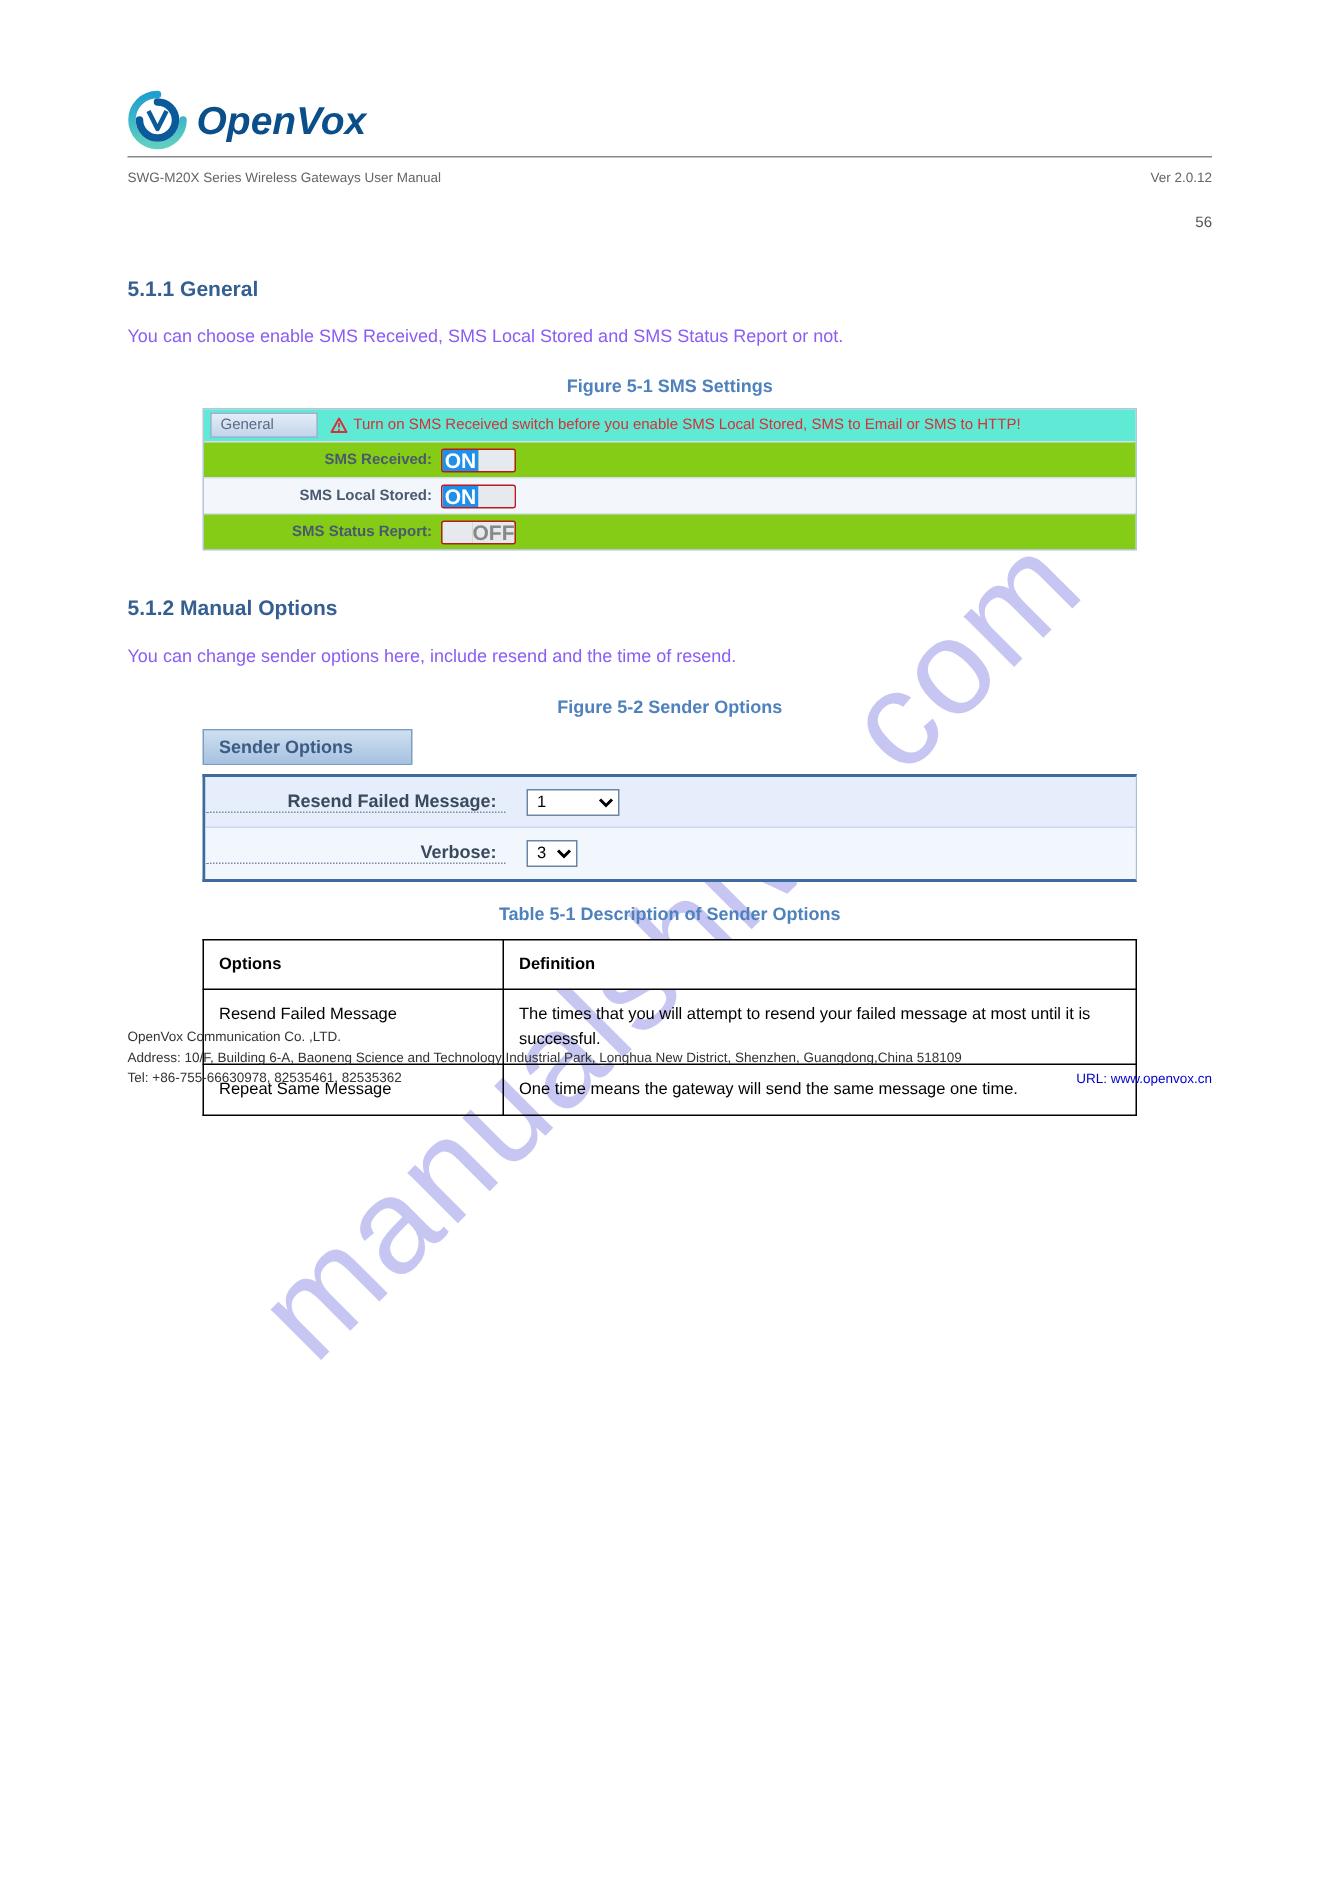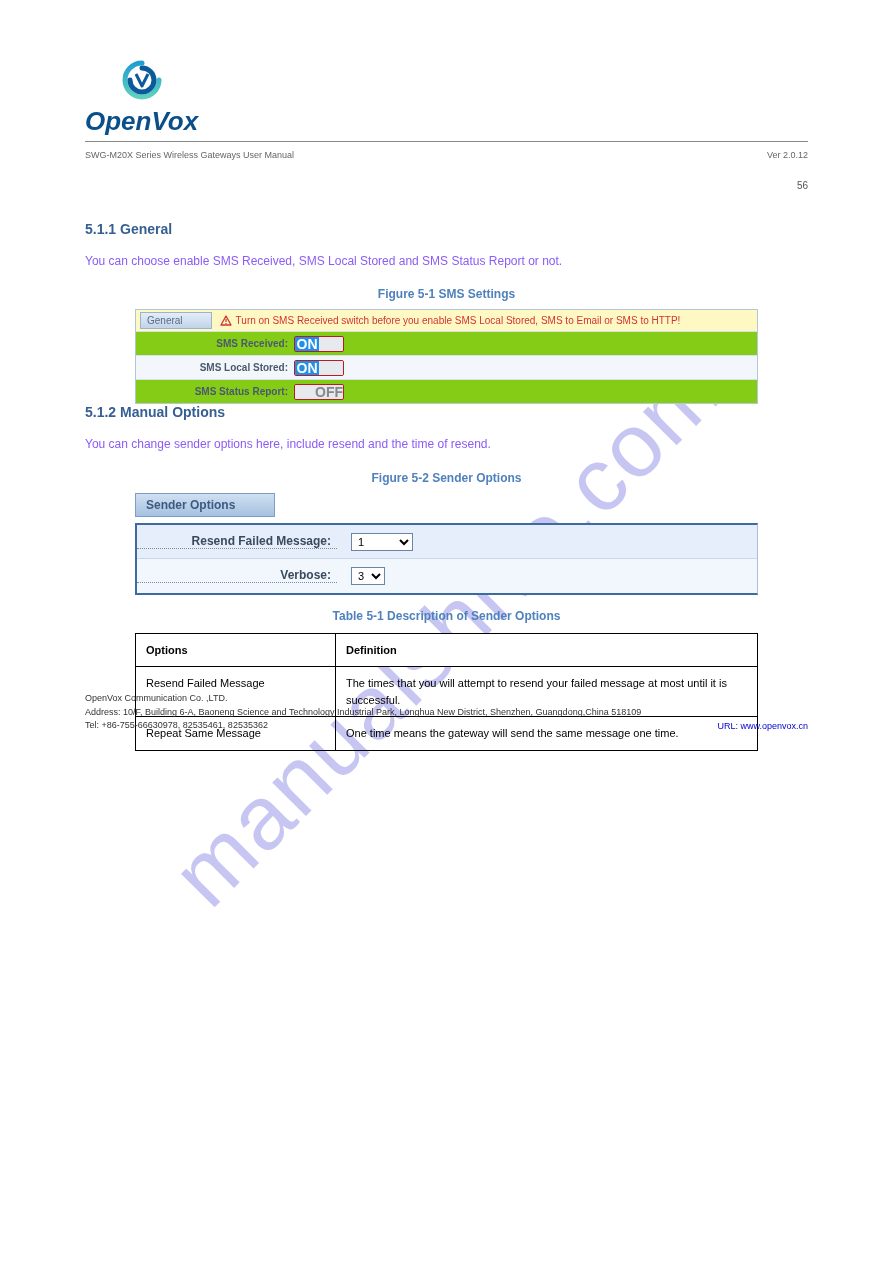--- a/index.html
+++ b/index.html
@@ -18,21 +18,20 @@
     display: flex;
     align-items: center;
     border-bottom: 1px solid #888;
     padding-bottom: 4px;
     margin-bottom: 8px;
   }
   .logo-wrap {
     display: flex;
     align-items: center;
     gap: 6px;
-    flex-direction: column;
   }
   .logo-circle {
     width: 40px;
     height: 40px;
     position: relative;
   }
   .brand-text {
     font-size: 26px;
     font-style: italic;
     font-weight: bold;
@@ -49,20 +48,21 @@
     float: right;
     font-size: 10px;
     color: #555;
     margin-bottom: 30px;
   }
   .section { clear: both; }
   .h4 {
     font-size: 14px;
     font-weight: bold;
     color: #365f91;
+    margin-top: 30px;
     margin-bottom: 14px;
   }
   .body-text {
     font-size: 12px;
     color: #8b5cf6;
     line-height: 1.7;
     margin-bottom: 16px;
   }
   .fig-caption {
     font-size: 12px;
@@ -76,21 +76,21 @@
   .shot1 {
     margin: 0 50px;
     border: 1px solid #b5c6d9;
     background: #eef3fa;
   }
   .shot1-top {
     display: flex;
     align-items: center;
     gap: 8px;
     padding: 2px 4px;
-    background: #fef9c3;
+    background: #5eead4;
   }
   .tab-general {
     background: linear-gradient(#e4edf7,#c2d4ea);
     border: 1px solid #9bb3cf;
     font-size: 10px;
     color: #5a6b82;
     padding: 2px 28px 2px 6px;
   }
   .warn-text {
     color: #d23238;

